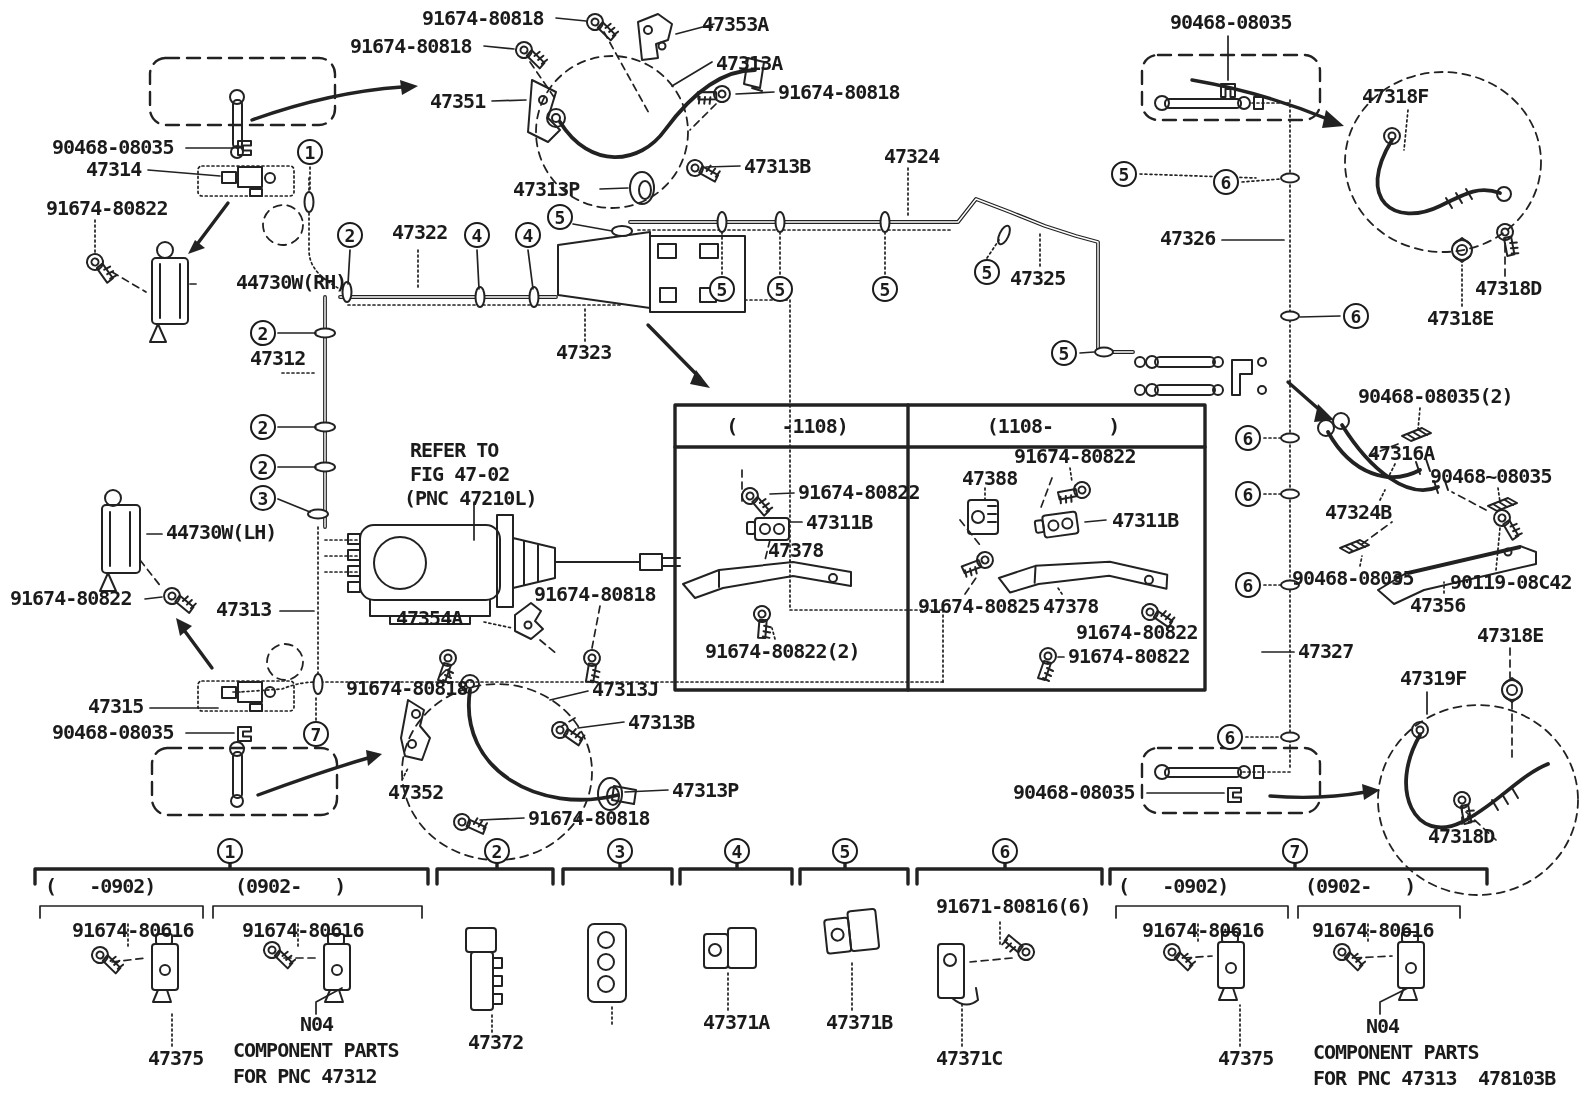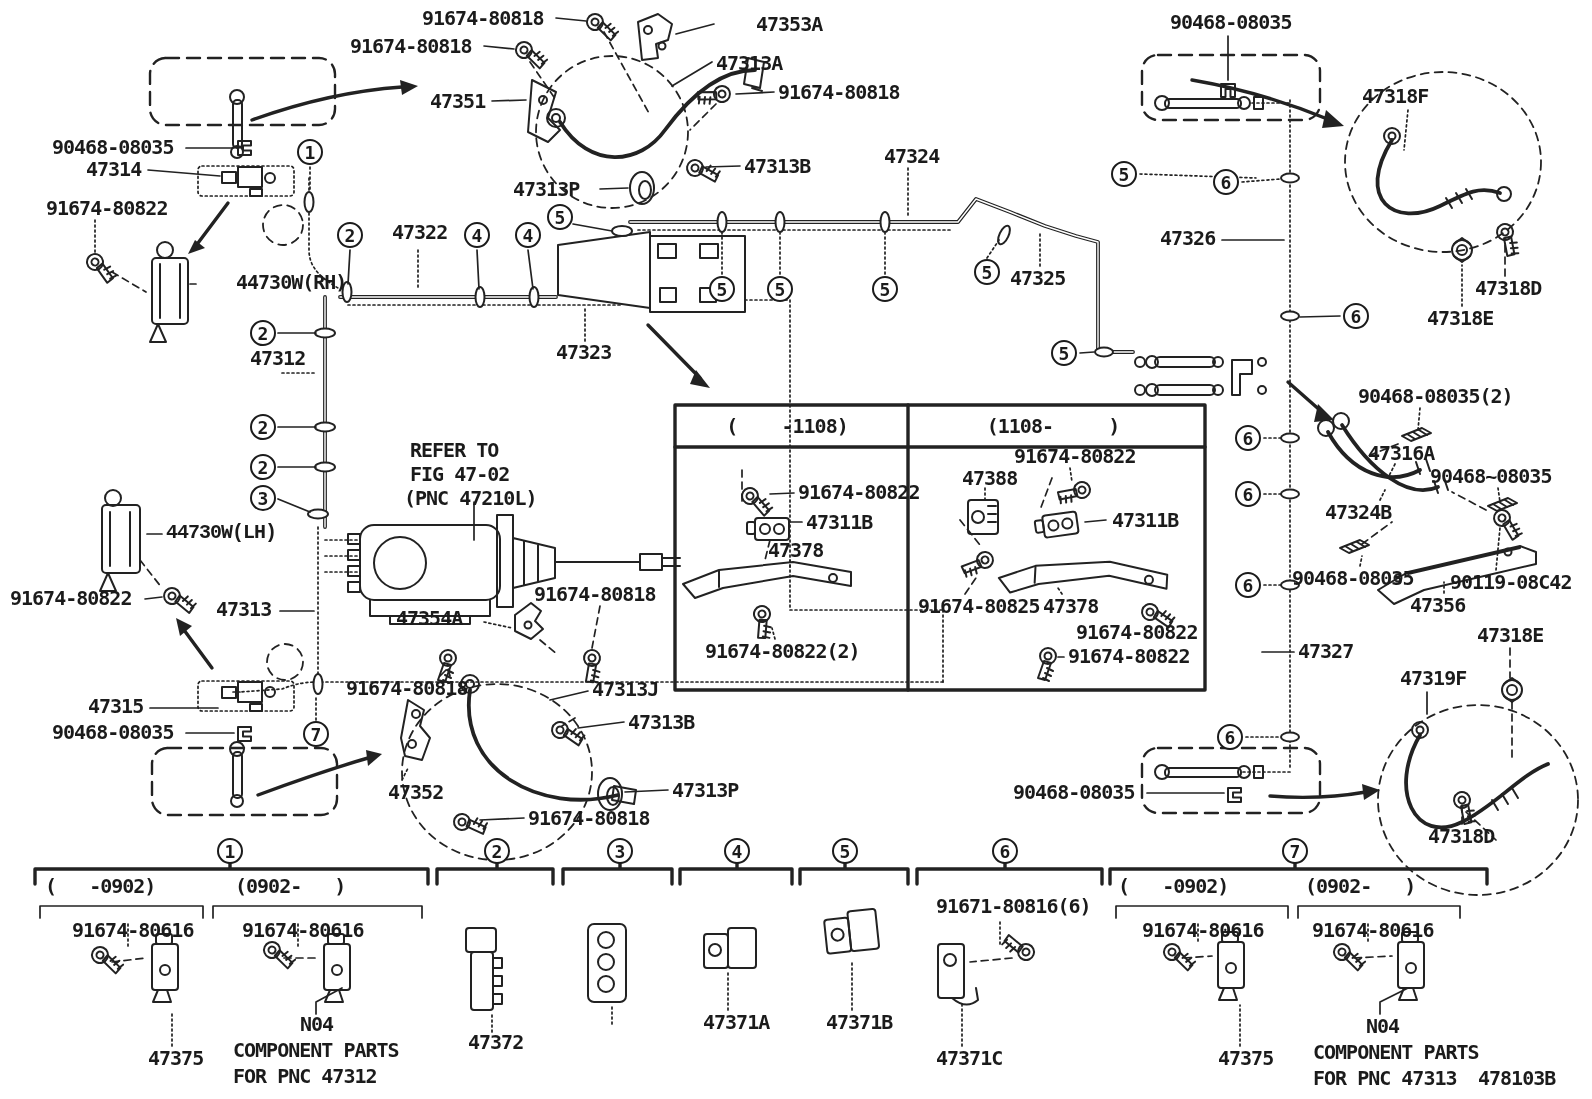--- a/index.html
+++ b/index.html
@@ -412,21 +412,21 @@
     <path class="lt" d="M128,924 V946 M298,924 V946 M172,1046 V1012 M492,1032 V1012 M612,1024 V1004 M728,1010 V970 M852,1010 V962 M1000,922 V946 M962,1046 V1002 M1198,924 V944 M1240,1046 V1005 M1368,924 V944"></path>
   </g>
 </svg>
 
 <div class="lbl ctr" style="left:787px;top:416px">(    -1108)</div>
 <div class="lbl ctr" style="left:1053px;top:416px">(1108-     )</div>
 <div class="lbl" style="left:1478px;top:1068px">478103B</div>
 
 <div id="labels">
       <div class="lbl" style="left: 422px; top: 8px;">91674-80818</div>
-      <div class="lbl" style="left: 756px; top: 14px;">47353A</div>
+      <div class="lbl" style="left: 702px; top: 14px;">47353A</div>
       <div class="lbl" style="left: 350px; top: 36px;">91674-80818</div>
       <div class="lbl" style="left: 716px; top: 53px;">47313A</div>
       <div class="lbl" style="left: 430px; top: 91px;">47351</div>
       <div class="lbl" style="left: 778px; top: 82px;">91674-80818</div>
       <div class="lbl" style="left: 52px; top: 137px;">90468-08035</div>
       <div class="lbl" style="left: 86px; top: 159px;">47314</div>
       <div class="lbl" style="left: 513px; top: 179px;">47313P</div>
       <div class="lbl" style="left: 744px; top: 156px;">47313B</div>
       <div class="lbl" style="left: 46px; top: 198px;">91674-80822</div>
       <div class="lbl" style="left: 200px; top: 272px; margin-left: 36px;">44730W(RH)</div>
@@ -436,21 +436,21 @@
       <div class="lbl" style="left: 1362px; top: 86px;">47318F</div>
       <div class="lbl" style="left: 1160px; top: 228px;">47326</div>
       <div class="lbl" style="left: 1010px; top: 268px;">47325</div>
       <div class="lbl" style="left: 1475px; top: 278px;">47318D</div>
       <div class="lbl" style="left: 1427px; top: 308px;">47318E</div>
       <div class="lbl" style="left: 215px; top: 348px; margin-left: 35px;">47312</div>
       <div class="lbl" style="left: 556px; top: 342px;">47323</div>
       <div class="lbl" style="left: 410px; top: 440px;">REFER TO</div>
       <div class="lbl" style="left: 410px; top: 464px;">FIG 47-02</div>
       <div class="lbl" style="left: 404px; top: 488px;">(PNC 47210L)</div>
-      <div class="lbl" style="left: 166px; top: 522px; font-family: Liberation Mono, monospace;">44730W(LH)</div>
+      <div class="lbl" style="left: 166px; top: 522px;">44730W(LH)</div>
       <div class="lbl" style="left: 10px; top: 588px;">91674-80822</div>
       <div class="lbl" style="left: 216px; top: 599px;">47313</div>
       <div class="lbl" style="left: 396px; top: 608px;">47354A</div>
       <div class="lbl" style="left: 534px; top: 584px;">91674-80818</div>
       <div class="lbl" style="left: 346px; top: 678px;">91674-80818</div>
       <div class="lbl" style="left: 592px; top: 679px;">47313J</div>
       <div class="lbl" style="left: 628px; top: 712px;">47313B</div>
       <div class="lbl" style="left: 88px; top: 696px;">47315</div>
       <div class="lbl" style="left: 52px; top: 722px;">90468-08035</div>
       <div class="lbl" style="left: 388px; top: 782px;">47352</div>

